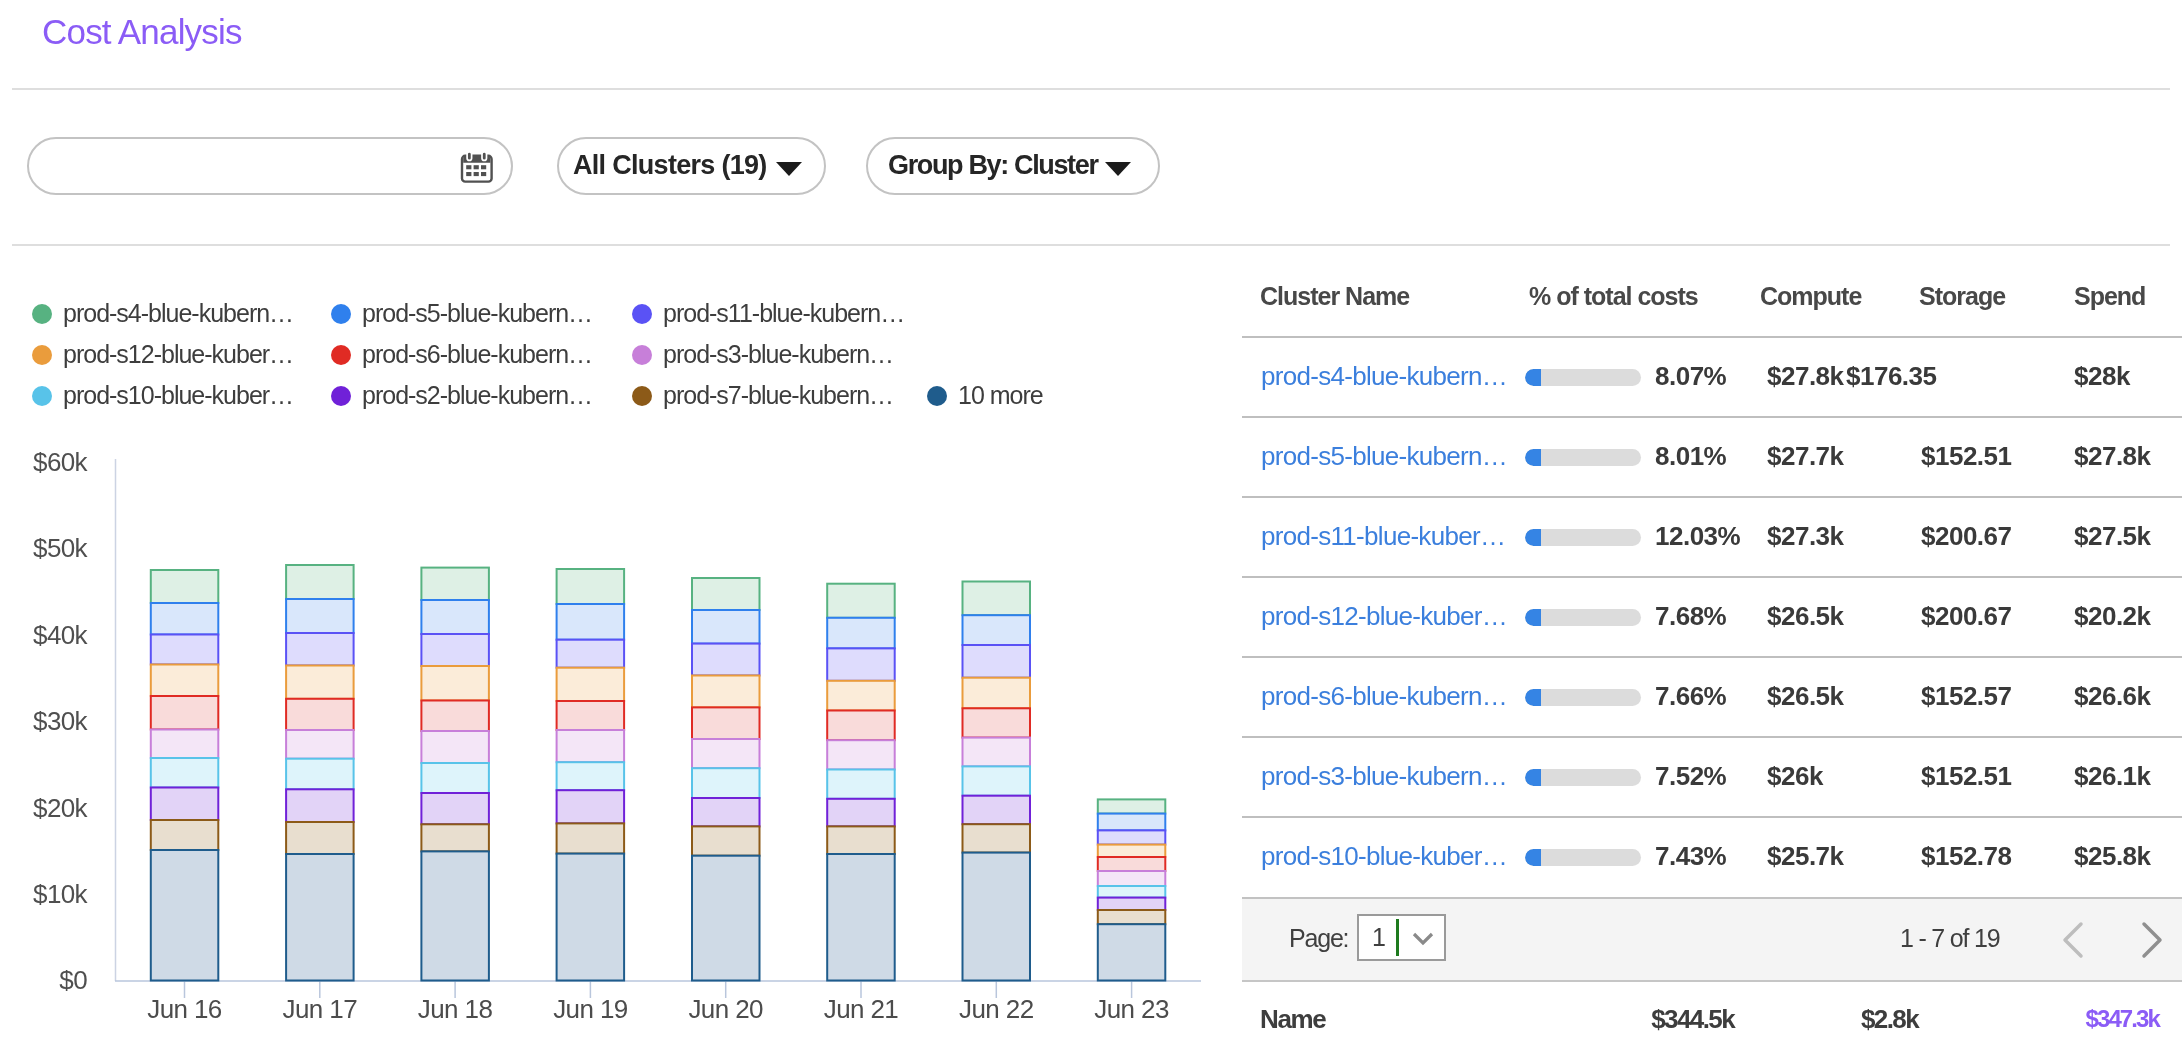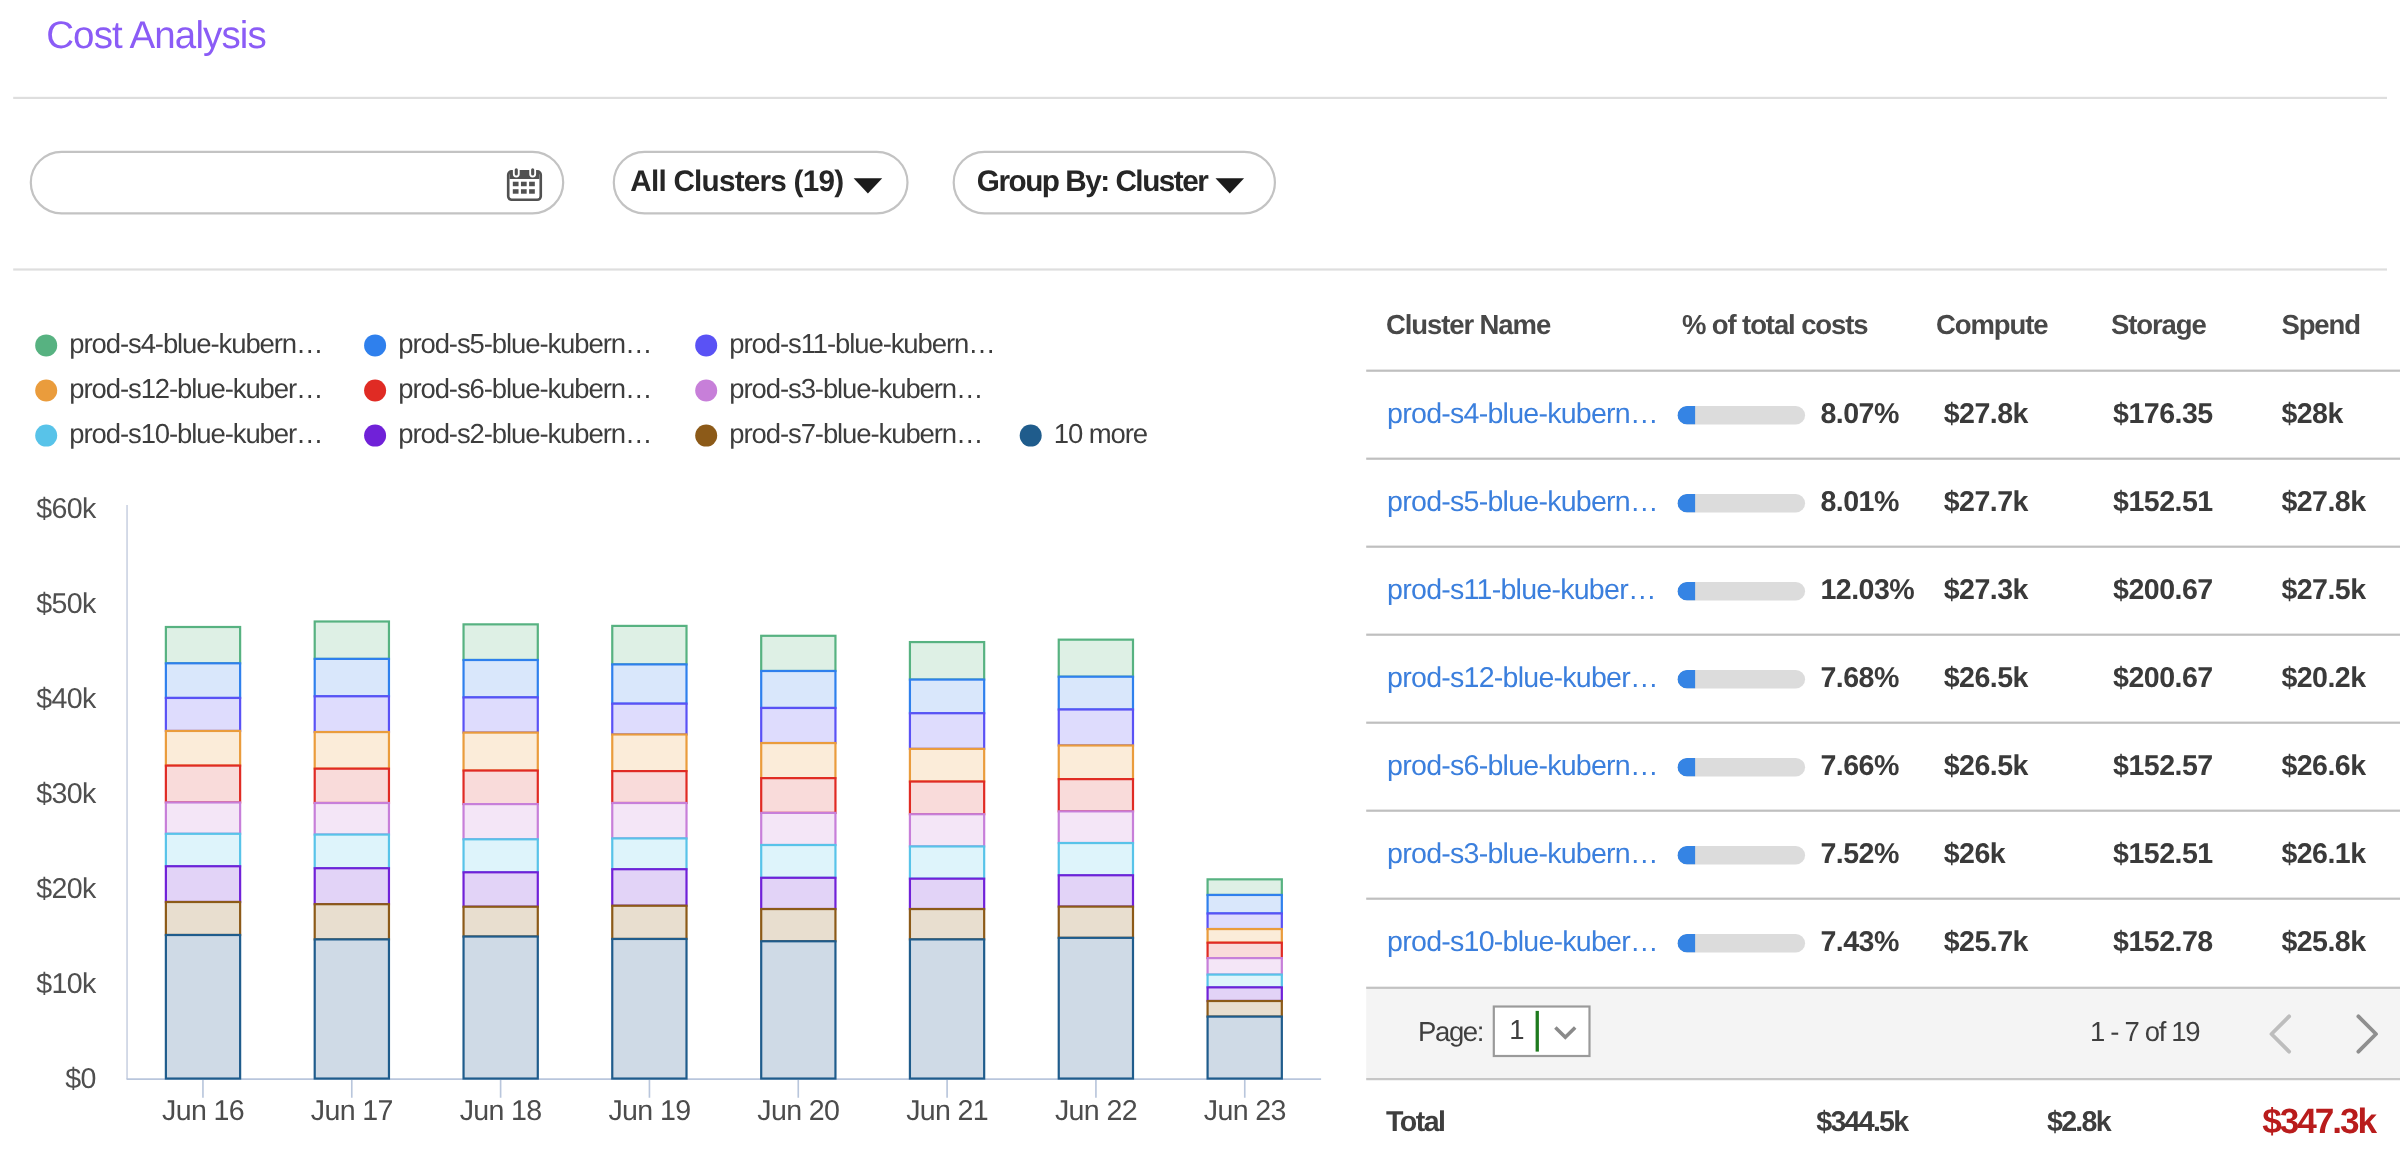--- a/index.html
+++ b/index.html
@@ -15,21 +15,21 @@
 .sep { position:absolute; height:1.5px; background:#bfbfbf; }
 .lnk { position:absolute; font-size:26px; color:#3b7fdd; transform:translateY(-52%); white-space:nowrap; letter-spacing:-0.7px; }
 .val { position:absolute; font-size:26px; color:#3a3a3a; transform:translateY(-52%); white-space:nowrap; letter-spacing:-0.5px;font-weight:bold; }
 .pb { position:absolute; width:116px; height:17px; border-radius:8.5px; background:#dcdcdc; overflow:hidden; }
 .pbf { width:16px; height:17px; border-radius:8.5px 0 0 8.5px; background:#3584e4; }
 .band { position:absolute; left:1242px; top:897px; width:940px; height:85px; background:#f4f4f4; border-top:2px solid #c2c2c2; border-bottom:2px solid #c6c6c6; }
 .ptxt { position:absolute; font-size:25px; color:#3f3f3f; transform:translateY(-52%); white-space:nowrap; letter-spacing:-1.2px; }
 .pagebox { position:absolute; left:1357px; top:914px; width:89px; height:47px; background:#fff; border:2px solid #9a9a9a; }
 .tot { position:absolute; font-size:26px; font-weight:bold; color:#3e3e3e; transform:translateY(-52%); white-space:nowrap; letter-spacing:-1.4px; }
 .totv { position:absolute; font-size:26px; font-weight:bold; color:#3d3d3d; transform:translate(-100%,-52%); white-space:nowrap; letter-spacing:-1.6px; }
-.totbig { position:absolute; font-size:32px; font-weight:bold; color:#b91c1c; transform:translate(-100%,-52%); white-space:nowrap; letter-spacing:-1.9px; }
+.totbig { position:absolute; font-size:24px; font-weight:bold; color:#8b5cf6; transform:translate(-100%,-52%); white-space:nowrap; letter-spacing:-1.9px; }
 </style></head>
 <body>
 <div id="page">
 <div class="title">Cost Analysis</div>
 <div class="hline" style="left:12px;top:88px;width:2158px"></div>
 <div class="hline" style="left:12px;top:244px;width:2158px"></div>
 
 <div class="pill" style="left:27px;width:486px"></div>
 <svg width="34" height="34" viewBox="0 0 34 34" style="position:absolute;left:460px;top:150px">
 <rect x="2" y="5.8" width="29.6" height="25.8" rx="3.2" fill="#ffffff" stroke="#515151" stroke-width="2.4"></rect>
@@ -182,21 +182,21 @@
 <div class="th" style="left:1760px;top:297px">Compute</div>
 <div class="th" style="left:1919px;top:297px">Storage</div>
 <div class="th" style="left:2074px;top:297px">Spend</div>
 <div class="sep" style="left:1242px;top:336px;width:940px"></div>
 <div class="lnk" style="left:1261px;top:377px">prod-s4-blue-kubern…</div>
 <div class="pb" style="left:1525px;top:369px">
       <div class="pbf"></div>
     </div>
 <div class="val" style="left:1655px;top:377px">8.07%</div>
 <div class="val" style="left:1767px;top:377px">$27.8k</div>
-<div class="val" style="left:1921px;top:377px">$176.35</div>
+<div class="val" style="left:1846px;top:377px">$176.35</div>
 <div class="val" style="left:2074px;top:377px">$28k</div>
 <div class="sep" style="left:1242px;top:416px;width:940px"></div>
 <div class="lnk" style="left:1261px;top:457px">prod-s5-blue-kubern…</div>
 <div class="pb" style="left:1525px;top:449px">
       <div class="pbf"></div>
     </div>
 <div class="val" style="left:1655px;top:457px">8.01%</div>
 <div class="val" style="left:1767px;top:457px">$27.7k</div>
 <div class="val" style="left:1921px;top:457px">$152.51</div>
 <div class="val" style="left:2074px;top:457px">$27.8k</div>
@@ -253,16 +253,16 @@
 <svg style="position:absolute;left:1410px;top:930px" width="26" height="18" viewBox="0 0 26 18">
       <polyline points="4,4 13,13 22,4" fill="none" stroke="#8a8a8a" stroke-width="3.2"></polyline>
     </svg>
 <div class="ptxt" style="left:1900px;top:939px">1 - 7 of 19</div>
 <svg style="position:absolute;left:2060px;top:921px" width="24" height="38" viewBox="0 0 24 38">
       <polyline points="21,3 5,19 21,35" fill="none" stroke="#bdbdbd" stroke-width="3.5" stroke-linecap="round" stroke-linejoin="round"></polyline>
     </svg>
 <svg style="position:absolute;left:2141px;top:921px" width="24" height="38" viewBox="0 0 24 38">
       <polyline points="3,3 19,19 3,35" fill="none" stroke="#8f8f8f" stroke-width="3.5" stroke-linecap="round" stroke-linejoin="round"></polyline>
     </svg>
-<div class="tot" style="left:1260px;top:1020px">Total</div>
+<div class="tot" style="left:1260px;top:1020px">Name</div>
 <div class="totv" style="left:1734px;top:1020px">$344.5k</div>
 <div class="totv" style="left:1918px;top:1020px">$2.8k</div>
 <div class="totbig" style="left:2159px;top:1020px">$347.3k</div>
 </div>
 </body></html>

